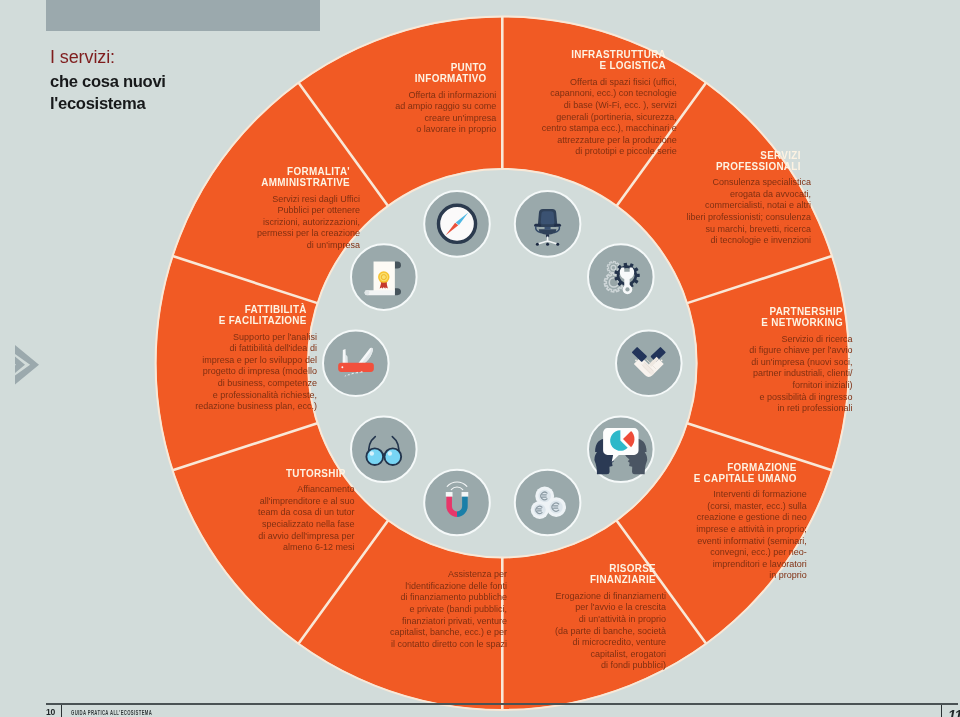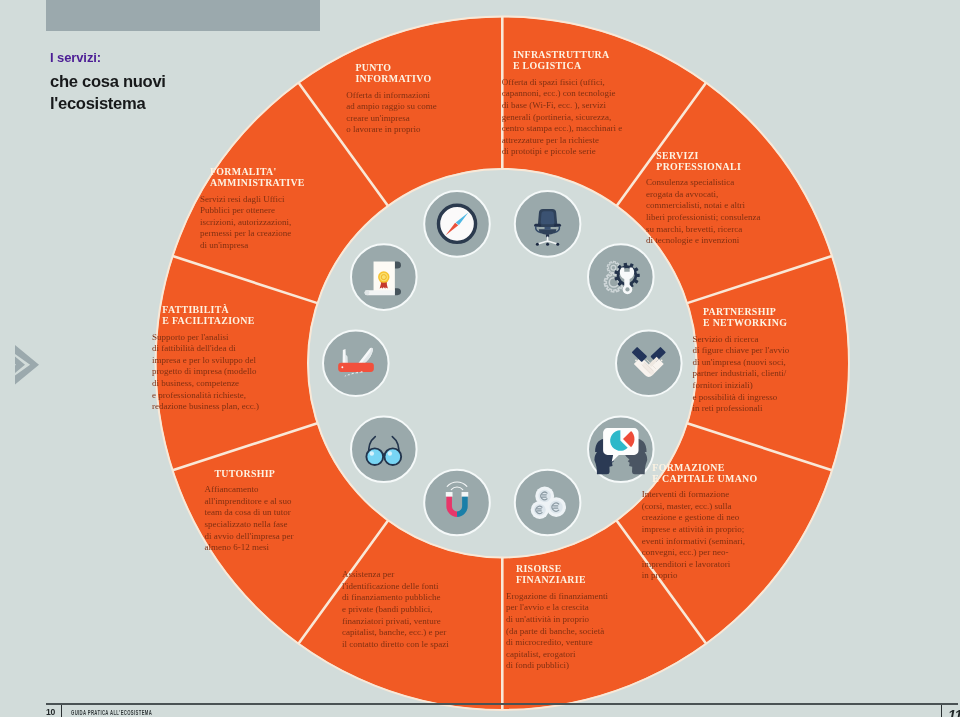--- a/index.html
+++ b/index.html
@@ -3,30 +3,30 @@
 <meta charset="utf-8">
 <style>
   html,body{margin:0;padding:0;}
   body{width:960px;height:717px;overflow:hidden;background:#d2dcda;
        font-family:"Liberation Sans",sans-serif;position:relative;
        -webkit-font-smoothing:antialiased;}
   #page{position:absolute;left:0;top:0;width:960px;height:717px;}
   .gray-bar{position:absolute;left:46px;top:0;width:274px;height:31px;background:#9ba9ad;}
   .chevrons{position:absolute;left:15px;top:345px;}
   .title{position:absolute;left:50px;top:45px;}
-  .title-accent{color:#4c1d95;font-size:13px;font-weight:bold;line-height:25.5px;letter-spacing:-0.1px;}
+  .title-accent{color:#7f1d1d;font-size:18px;font-weight:normal;line-height:25.5px;letter-spacing:-0.1px;}
   .title-main{color:#17191a;font-size:16.6px;font-weight:bold;line-height:22.2px;letter-spacing:-0.3px;}
   .footer-rule{position:absolute;left:46px;top:703px;width:912px;height:1.6px;background:#4a5254;}
   .fl-page{position:absolute;left:46px;top:706.5px;font-size:8.6px;font-weight:bold;color:#222829;letter-spacing:-0.2px;}
   .fl-sep{position:absolute;left:61px;top:705px;width:1px;height:12px;background:#2b3133;}
   .fl-label{position:absolute;left:71px;top:708.5px;font-size:6.4px;font-weight:bold;color:#343b3d;letter-spacing:0.55px;transform:scaleX(0.66);transform-origin:left center;white-space:nowrap;}
   .fr-sep{position:absolute;left:941px;top:705px;width:1px;height:12px;background:#2b3133;}
   .fr-page{position:absolute;left:948px;top:706.5px;font-size:14px;font-weight:bold;color:#222829;letter-spacing:-0.2px;font-style:italic;}
   svg.wheel{position:absolute;left:0;top:0;}
-  .seg-text{position:absolute;text-align:left;font-family:Liberation Serif, serif;}
+  .seg-text{position:absolute;text-align:right;}
   .seg-title{color:#fdf3e3;font-weight:bold;font-size:11.3px;line-height:11.0px;letter-spacing:0.35px;}
   .seg-title>div{transform:scaleX(0.875);}
   .seg-body{color:#803012;font-size:9px;line-height:11.6px;margin-top:5.5px;}
 </style>
 </head>
 <body>
 
 <div id="page">
 <div class="gray-bar"></div>
 <svg class="chevrons" width="40" height="42" viewBox="0 0 40 42">
@@ -222,21 +222,21 @@
 <div class="seg-title">
         <div>INFRASTRUTTURA</div>
         <div>E LOGISTICA</div>
       </div>
 <div class="seg-body">
         <div>Offerta di spazi fisici (uffici,</div>
         <div>capannoni, ecc.) con tecnologie</div>
         <div>di base (Wi-Fi, ecc. ), servizi</div>
         <div>generali (portineria, sicurezza,</div>
         <div>centro stampa ecc.), macchinari e</div>
-        <div>attrezzature per la richieste</div>
+        <div>attrezzature per la produzione</div>
         <div>di prototipi e piccole serie</div>
       </div>
     </div>
 <div class="seg-text" style="left:646.1px;top:149.7px;width:165px;">
 <div class="seg-title">
         <div>SERVIZI</div>
         <div>PROFESSIONALI</div>
       </div>
 <div class="seg-body">
         <div>Consulenza specialistica</div>

